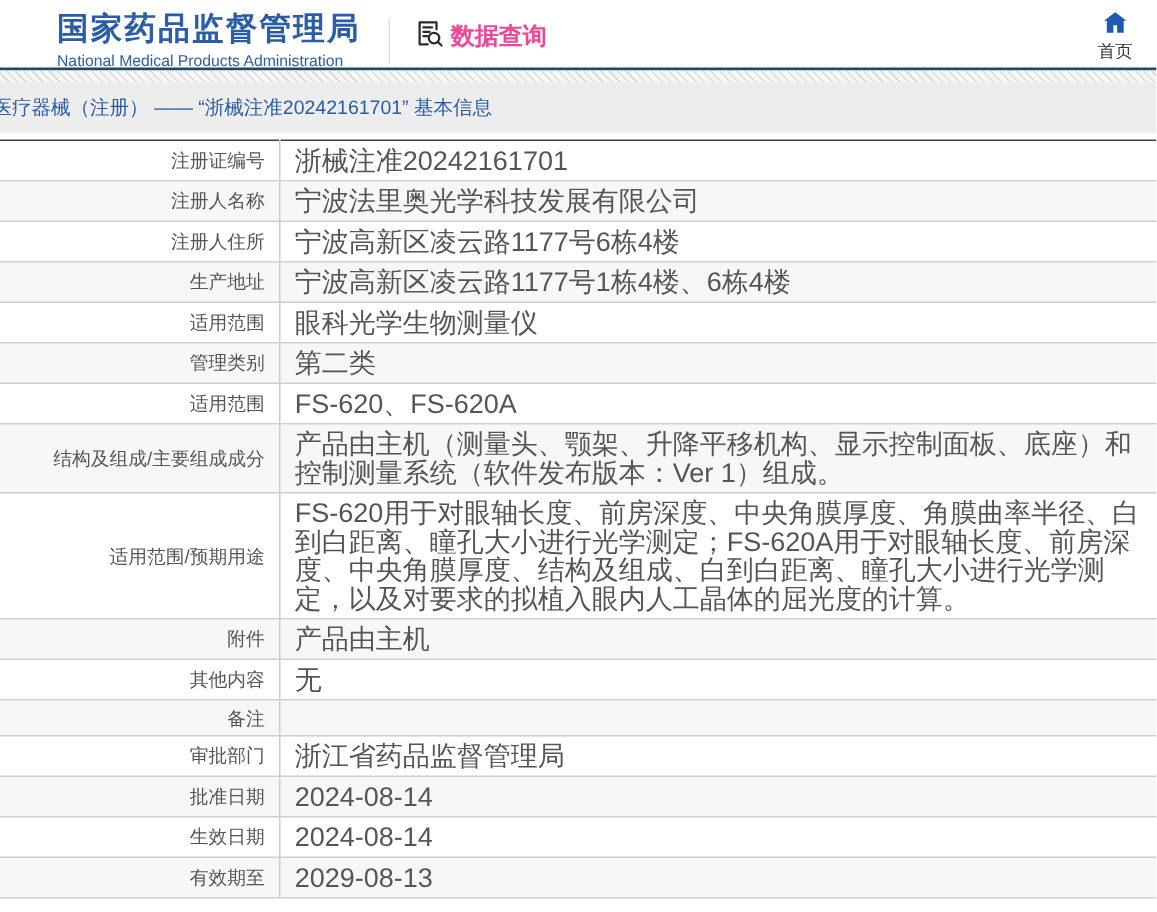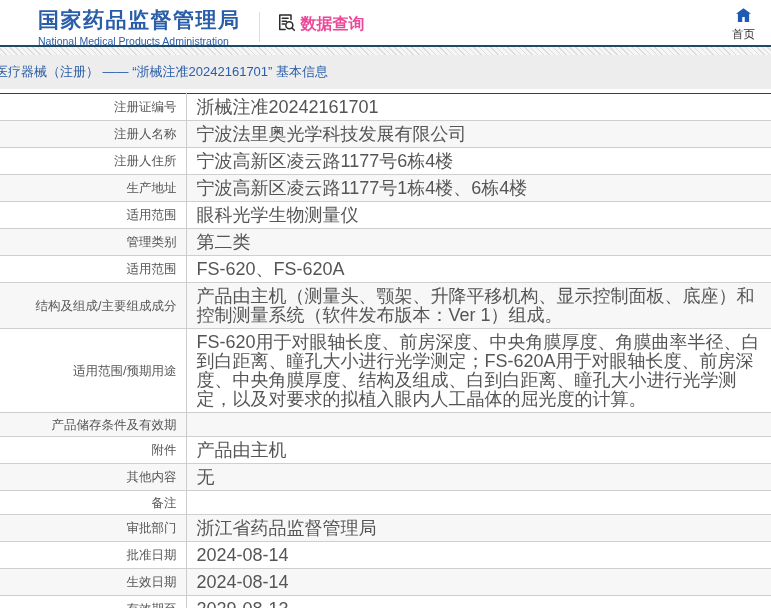--- a/index.html
+++ b/index.html
@@ -112,24 +112,20 @@
         </tr>
         <tr>
           <td class="label-cell">结构及组成/主要组成成分</td>
           <td class="value-cell">产品由主机（测量头、颚架、升降平移机构、显示控制面板、底座）和控制测量系统（软件发布版本：Ver 1）组成。</td>
         </tr>
         <tr>
           <td class="label-cell">适用范围/预期用途</td>
           <td class="value-cell">FS-620用于对眼轴长度、前房深度、中央角膜厚度、角膜曲率半径、白到白距离、瞳孔大小进行光学测定；FS-620A用于对眼轴长度、前房深度、中央角膜厚度、结构及组成、白到白距离、瞳孔大小进行光学测定，以及对要求的拟植入眼内人工晶体的屈光度的计算。</td>
         </tr>
         <tr>
-          <td class="label-cell">产品储存条件及有效期</td>
-          <td class="value-cell"></td>
-        </tr>
-        <tr>
           <td class="label-cell">附件</td>
           <td class="value-cell">产品由主机</td>
         </tr>
         <tr>
           <td class="label-cell">其他内容</td>
           <td class="value-cell">无</td>
         </tr>
         <tr>
           <td class="label-cell">备注</td>
           <td class="value-cell"></td>

